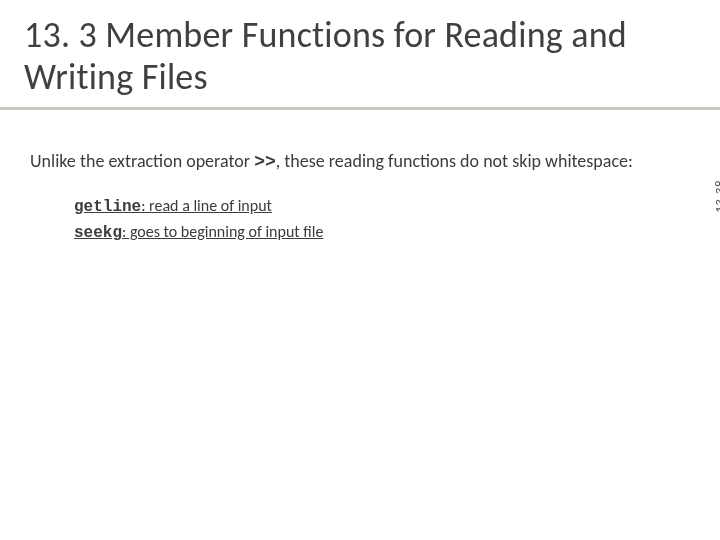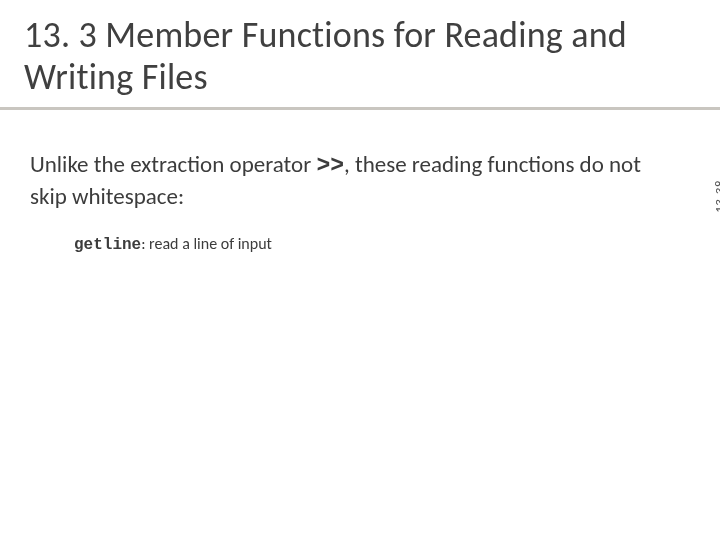--- a/index.html
+++ b/index.html
@@ -28,32 +28,33 @@
     font-size: 36px;
     font-weight: 400;
     line-height: 1.18;
     color: #404040;
     letter-spacing: 0.2px;
   }
   .body {
     padding: 40px 44px 0 30px;
   }
   .lead {
-    font-size: 23px;
+    font-size: 18px;
     line-height: 1.3;
     font-weight: 400;
     color: #3c3c3c;
     margin: 0 0 6px 0;
     max-width: 620px;
   }
   .funcs {
     margin: 20px 0 0 44px;
     font-size: 16px;
     line-height: 1.45;
     color: #3c3c3c;
+    text-decoration: underline;
   }
   .funcs .row {
     margin: 0;
   }
   .mono {
     font-family: "Courier New", Courier, monospace;
     font-weight: 700;
   }
   .slide-num {
     position: absolute;
@@ -77,18 +78,21 @@
 
   <div class="body">
     <p class="lead">
       <span>Unlike the extraction operator </span><span class="mono">&gt;&gt;</span><span>, these reading functions do not skip whitespace:</span>
     </p>
 
     <div class="funcs">
       <p class="row">
         <span class="mono">getline</span><span>: read a line of input</span>
       </p>
+      <p class="row">
+        <span class="mono">seekg</span><span>: goes to beginning of input file</span>
+      </p>
     </div>
   </div>
 
   <div class="slide-num">13-38</div>
 
 </div>
 
 </body></html>

